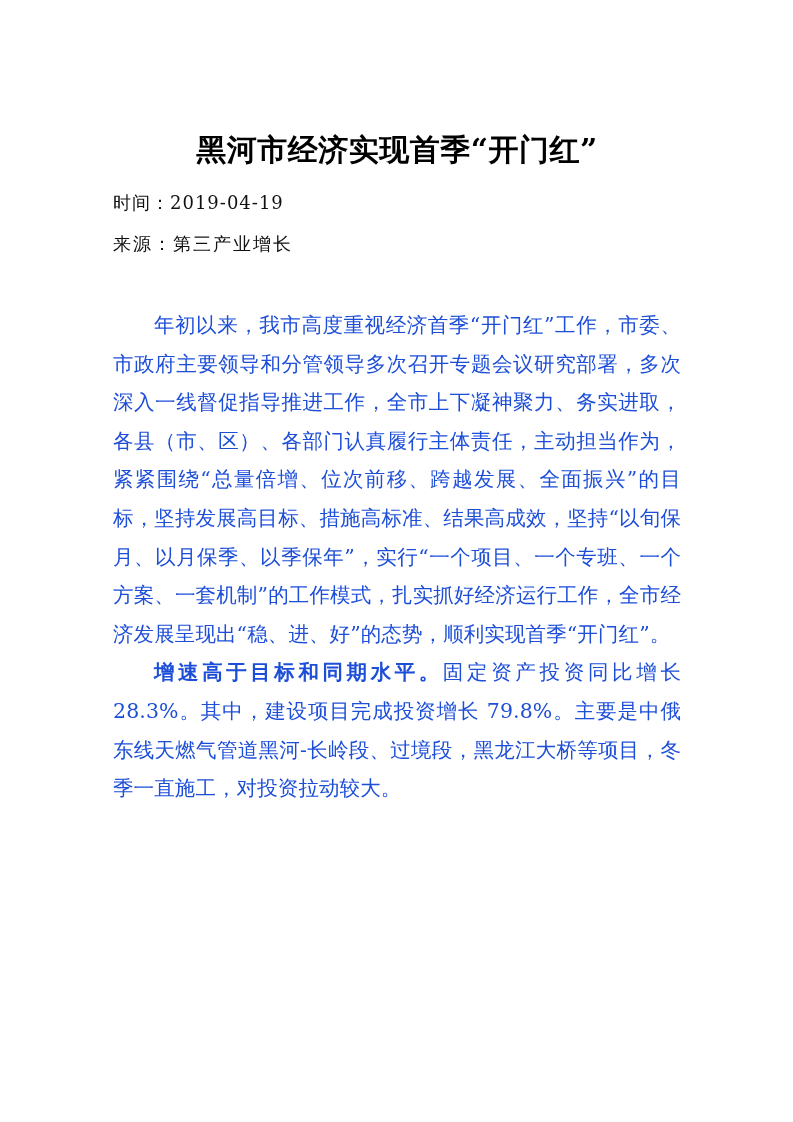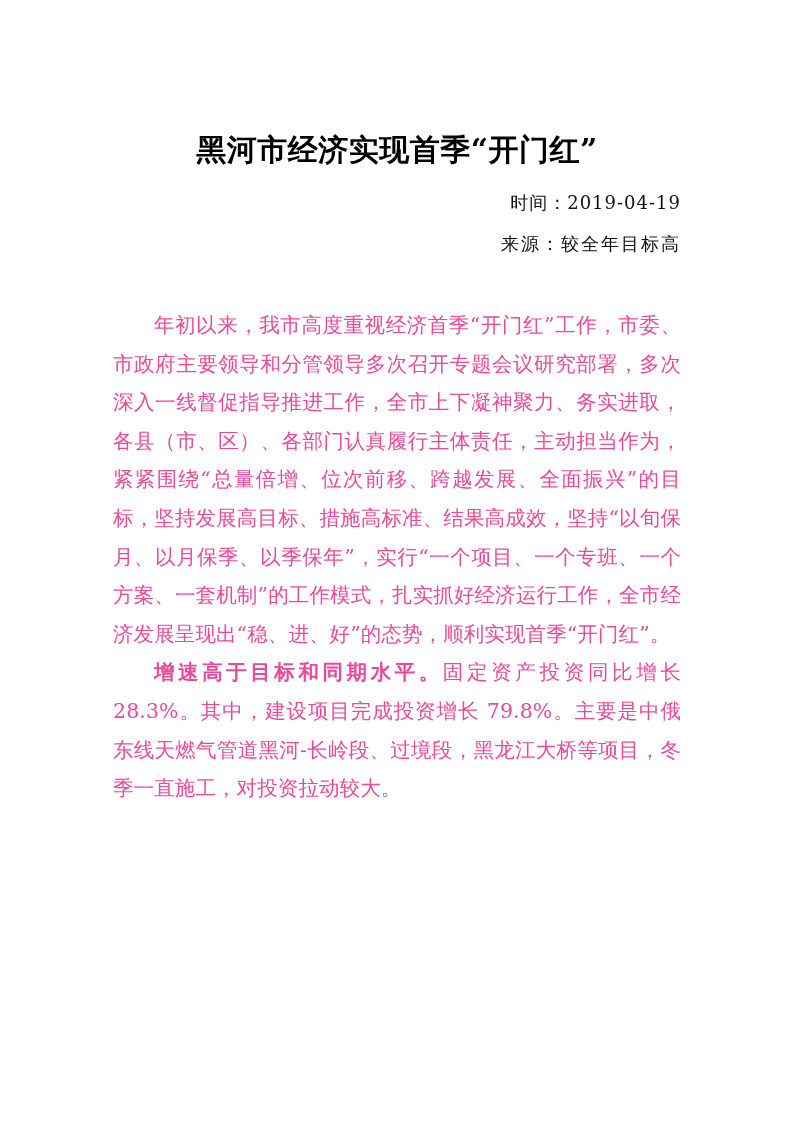--- a/index.html
+++ b/index.html
@@ -44,21 +44,21 @@
     font-size: 30px;
     line-height: 40px;
     letter-spacing: 0.5px;
     text-align: center;
     color: #000000;
     white-space: nowrap;
   }
 
   .doc-meta {
     margin: 0;
-    text-align: right;
+    text-align: left;
     font-family: "DejaVu Serif", "Liberation Serif", serif;
     font-size: 18px;
     line-height: 21px;
     color: #111111;
   }
   .doc-meta.date { padding-top: 22px; letter-spacing: 1px; }
   .doc-meta.source { padding-top: 20px; letter-spacing: 2px; }
 
   
   .body-block {
@@ -66,21 +66,21 @@
   }
 
   p.para {
     margin: 0;
     font-family: "DejaVu Serif", "Liberation Serif", serif;
     font-size: 20.5px;
     line-height: 38.6px;
     text-align: justify;
     text-justify: inter-ideograph;
     text-indent: 2em;
-    color: #ec4899;
+    color: #1d4ed8;
     letter-spacing: 0.1px;
   }
 
   p.para .lead {
     font-weight: bold;
     letter-spacing: 0px;
   }
 
   
   .clip-last {
@@ -91,21 +91,21 @@
 </head>
 <body>
 
 <div class="page">
   <div class="content">
 
     <h1 class="doc-title">黑河市经济实现首季“开门红”</h1>
 
     <p class="doc-meta date">时间：2019-04-19</p>
 
-    <p class="doc-meta source">来源：较全年目标高</p>
+    <p class="doc-meta source">来源：第三产业增长</p>
 
     <div class="body-block">
 
       <p class="para">
         <span class="lead"></span><span>年初以来，我市高度重视经济首季“开门红”工作，市委、市政府主要领导和分管领导多次召开专题会议研究部署，多次深入一线督促指导推进工作，全市上下凝神聚力、务实进取，各县（市、区）、各部门认真履行主体责任，主动担当作为，紧紧围绕“总量倍增、位次前移、跨越发展、全面振兴”的目标，坚持发展高目标、措施高标准、结果高成效，坚持“以旬保月、以月保季、以季保年”，实行“一个项目、一个专班、一个方案、一套机制”的工作模式，扎实抓好经济运行工作，全市经济发展呈现出“稳、进、好”的态势，顺利实现首季“开门红”。</span>
       </p>
 
 
       <p class="para">
         <span class="lead">增速高于目标和同期水平。</span><span>固定资产投资同比增长 28.3%。其中，建设项目完成投资增长 79.8%。主要是中俄东线天燃气管道黑河-长岭段、过境段，黑龙江大桥等项目，冬季一直施工，对投资拉动较大。</span>

